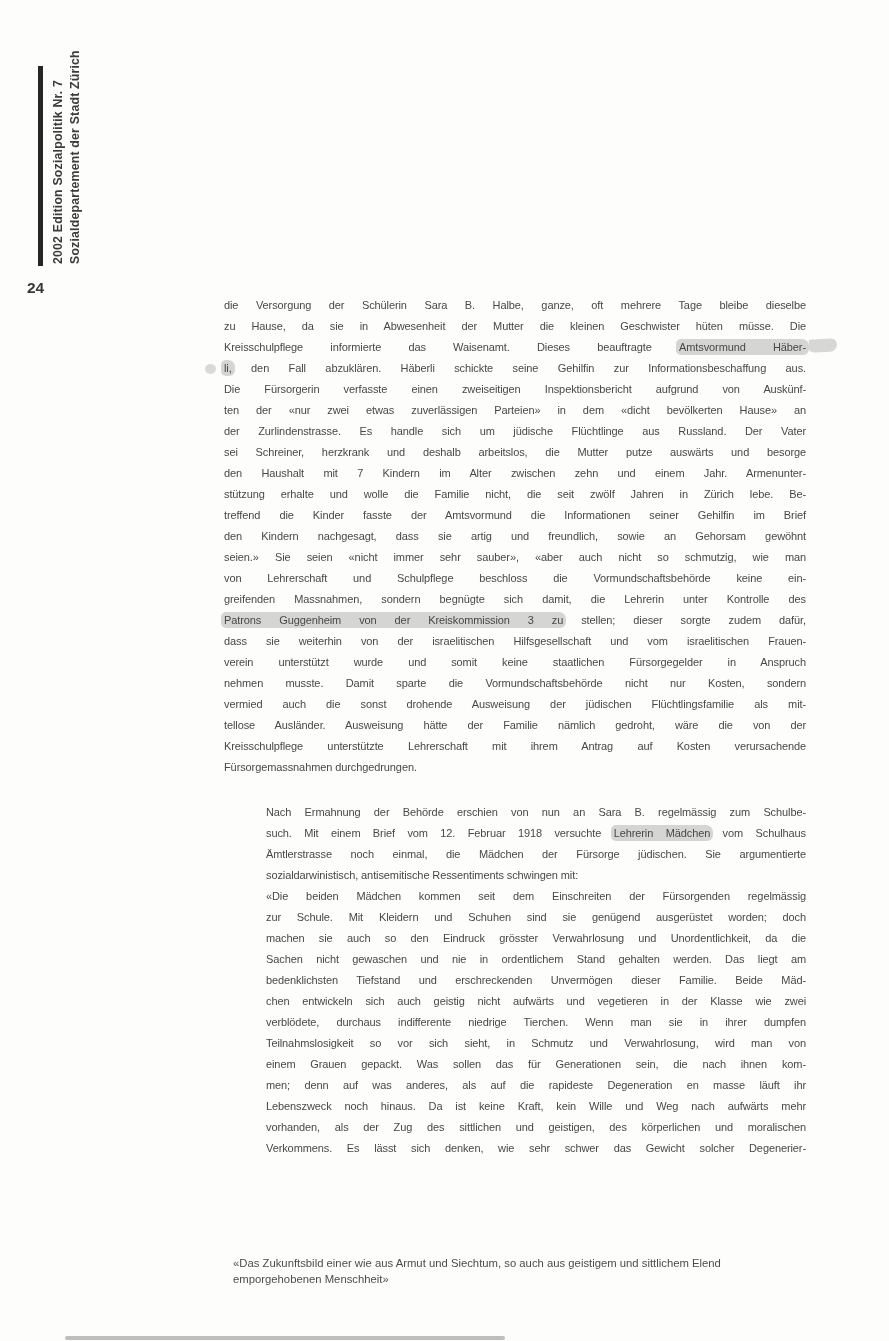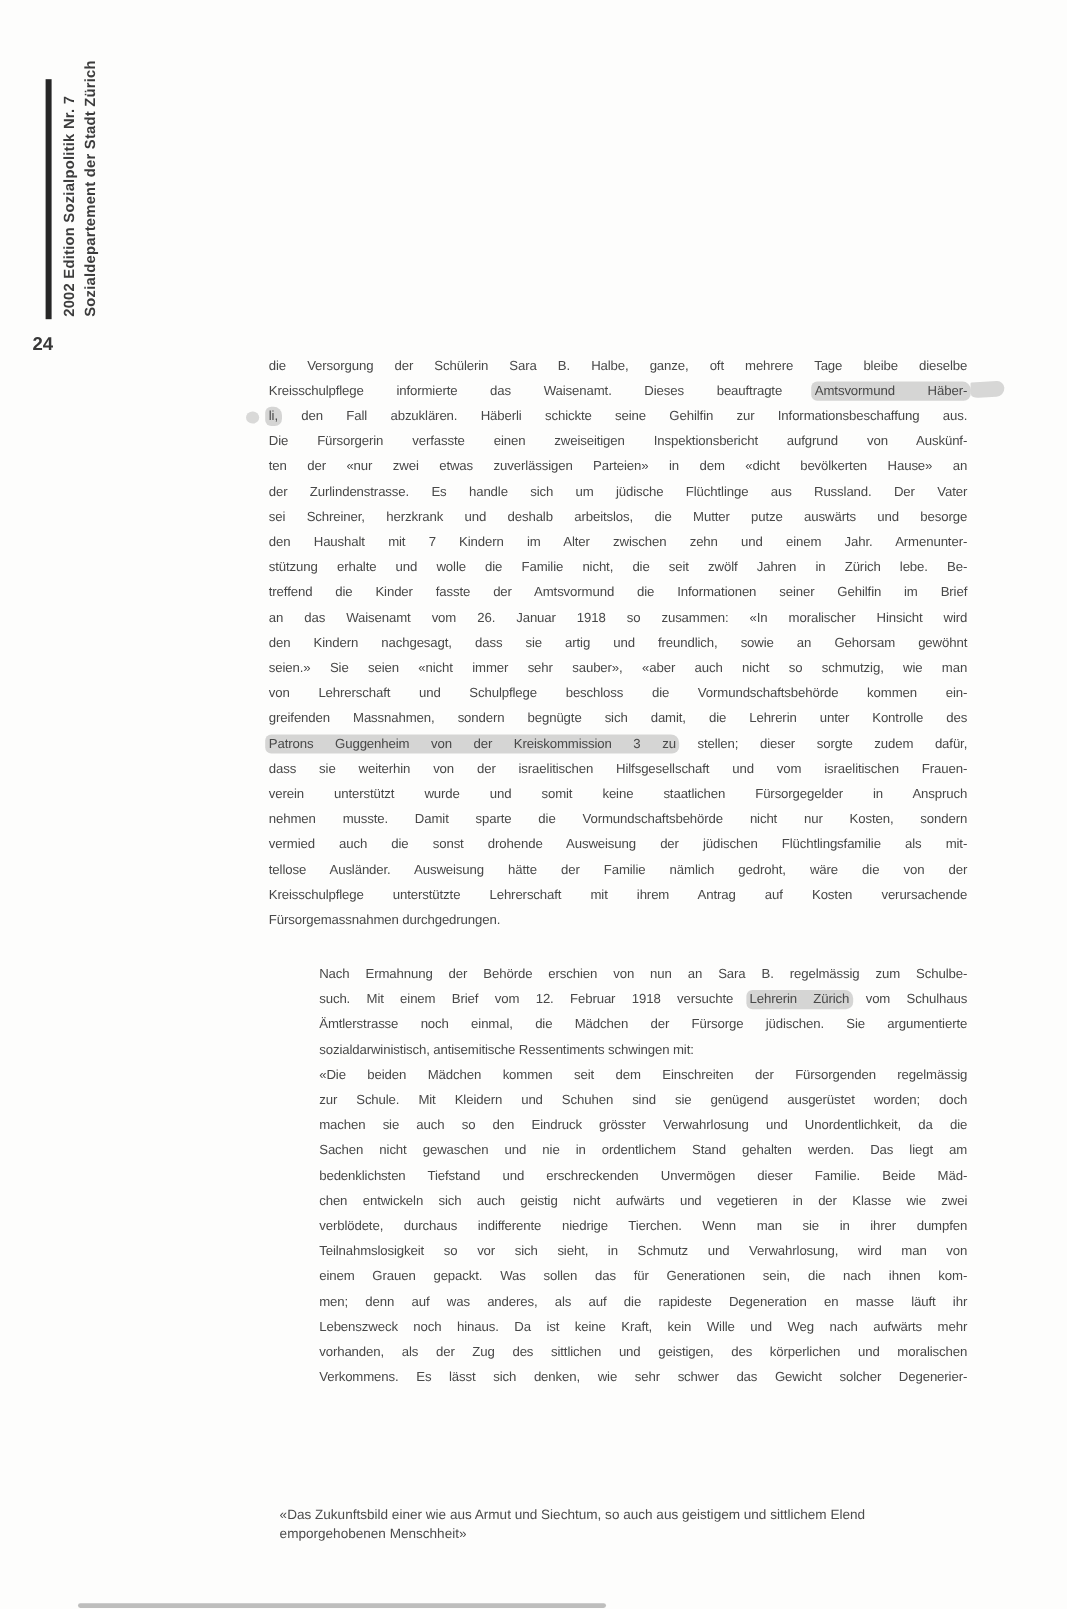--- a/index.html
+++ b/index.html
@@ -119,46 +119,46 @@
   <div class="spine-bar"></div>
   <div class="spine">
     <div class="spine-line">2002 Edition Sozialpolitik Nr. 7</div>
     <div class="spine-line">Sozialdepartement der Stadt Zürich</div>
   </div>
   <div class="page-number">24</div>
 
   <div class="text-block">
       <div class="para">
         <div class="line"><span>die Versorgung der Schülerin Sara B. Halbe, ganze, oft mehrere Tage bleibe dieselbe</span></div>
+        <div class="line"><span>zu Hause, da sie in Abwesenheit der Mutter die kleinen Geschwister hüten müsse. Die</span></div>
         <div class="line"><span>Kreisschulpflege informierte das Waisenamt. Dieses beauftragte </span><span class="hl tail">Amtsvormund Häber-</span></div>
         <div class="line"><span class="hl lead">li,</span><span> den Fall abzuklären. Häberli schickte seine Gehilfin zur Informationsbeschaffung aus.</span></div>
         <div class="line"><span>Die Fürsorgerin verfasste einen zweiseitigen Inspektionsbericht aufgrund von Auskünf-</span></div>
         <div class="line"><span>ten der «nur zwei etwas zuverlässigen Parteien» in dem «dicht bevölkerten Hause» an</span></div>
         <div class="line"><span>der Zurlindenstrasse. Es handle sich um jüdische Flüchtlinge aus Russland. Der Vater</span></div>
         <div class="line"><span>sei Schreiner, herzkrank und deshalb arbeitslos, die Mutter putze auswärts und besorge</span></div>
         <div class="line"><span>den Haushalt mit 7 Kindern im Alter zwischen zehn und einem Jahr. Armenunter-</span></div>
         <div class="line"><span>stützung erhalte und wolle die Familie nicht, die seit zwölf Jahren in Zürich lebe. Be-</span></div>
         <div class="line"><span>treffend die Kinder fasste der Amtsvormund die Informationen seiner Gehilfin im Brief</span></div>
-        <div class="line"><span>an das Waisenamt vom 26. Januar 1918 so zusammen: «In moralischer Hinsicht wird</span></div>
         <div class="line"><span>den Kindern nachgesagt, dass sie artig und freundlich, sowie an Gehorsam gewöhnt</span></div>
         <div class="line"><span>seien.» Sie seien «nicht immer sehr sauber», «aber auch nicht so schmutzig, wie man</span></div>
-        <div class="line"><span>von Lehrerschaft und Schulpflege beschloss die Vormundschaftsbehörde kommen ein-</span></div>
+        <div class="line"><span>von Lehrerschaft und Schulpflege beschloss die Vormundschaftsbehörde keine ein-</span></div>
         <div class="line"><span>greifenden Massnahmen, sondern begnügte sich damit, die Lehrerin unter Kontrolle des</span></div>
         <div class="line"><span class="hl">Patrons Guggenheim von der Kreiskommission 3 zu</span><span> stellen; dieser sorgte zudem dafür,</span></div>
         <div class="line"><span>dass sie weiterhin von der israelitischen Hilfsgesellschaft und vom israelitischen Frauen-</span></div>
         <div class="line"><span>verein unterstützt wurde und somit keine staatlichen Fürsorgegelder in Anspruch</span></div>
         <div class="line"><span>nehmen musste. Damit sparte die Vormundschaftsbehörde nicht nur Kosten, sondern</span></div>
         <div class="line"><span>vermied auch die sonst drohende Ausweisung der jüdischen Flüchtlingsfamilie als mit-</span></div>
         <div class="line"><span>tellose Ausländer. Ausweisung hätte der Familie nämlich gedroht, wäre die von der</span></div>
         <div class="line"><span>Kreisschulpflege unterstützte Lehrerschaft mit ihrem Antrag auf Kosten verursachende</span></div>
         <div class="line noj"><span>Fürsorgemassnahmen durchgedrungen.</span></div>
       </div>
       <div class="para gap">
         <div class="line"><span>Nach Ermahnung der Behörde erschien von nun an Sara B. regelmässig zum Schulbe-</span></div>
-        <div class="line"><span>such. Mit einem Brief vom 12. Februar 1918 versuchte </span><span class="hl">Lehrerin Zürich</span><span> vom Schulhaus</span></div>
+        <div class="line"><span>such. Mit einem Brief vom 12. Februar 1918 versuchte </span><span class="hl">Lehrerin Mädchen</span><span> vom Schulhaus</span></div>
         <div class="line"><span>Ämtlerstrasse noch einmal, die Mädchen der Fürsorge jüdischen. Sie argumentierte</span></div>
         <div class="line noj"><span>sozialdarwinistisch, antisemitische Ressentiments schwingen mit:</span></div>
         <div class="line"><span>«Die beiden Mädchen kommen seit dem Einschreiten der Fürsorgenden regelmässig</span></div>
         <div class="line"><span>zur Schule. Mit Kleidern und Schuhen sind sie genügend ausgerüstet worden; doch</span></div>
         <div class="line"><span>machen sie auch so den Eindruck grösster Verwahrlosung und Unordentlichkeit, da die</span></div>
         <div class="line"><span>Sachen nicht gewaschen und nie in ordentlichem Stand gehalten werden. Das liegt am</span></div>
         <div class="line"><span>bedenklichsten Tiefstand und erschreckenden Unvermögen dieser Familie. Beide Mäd-</span></div>
         <div class="line"><span>chen entwickeln sich auch geistig nicht aufwärts und vegetieren in der Klasse wie zwei</span></div>
         <div class="line"><span>verblödete, durchaus indifferente niedrige Tierchen. Wenn man sie in ihrer dumpfen</span></div>
         <div class="line"><span>Teilnahmslosigkeit so vor sich sieht, in Schmutz und Verwahrlosung, wird man von</span></div>

